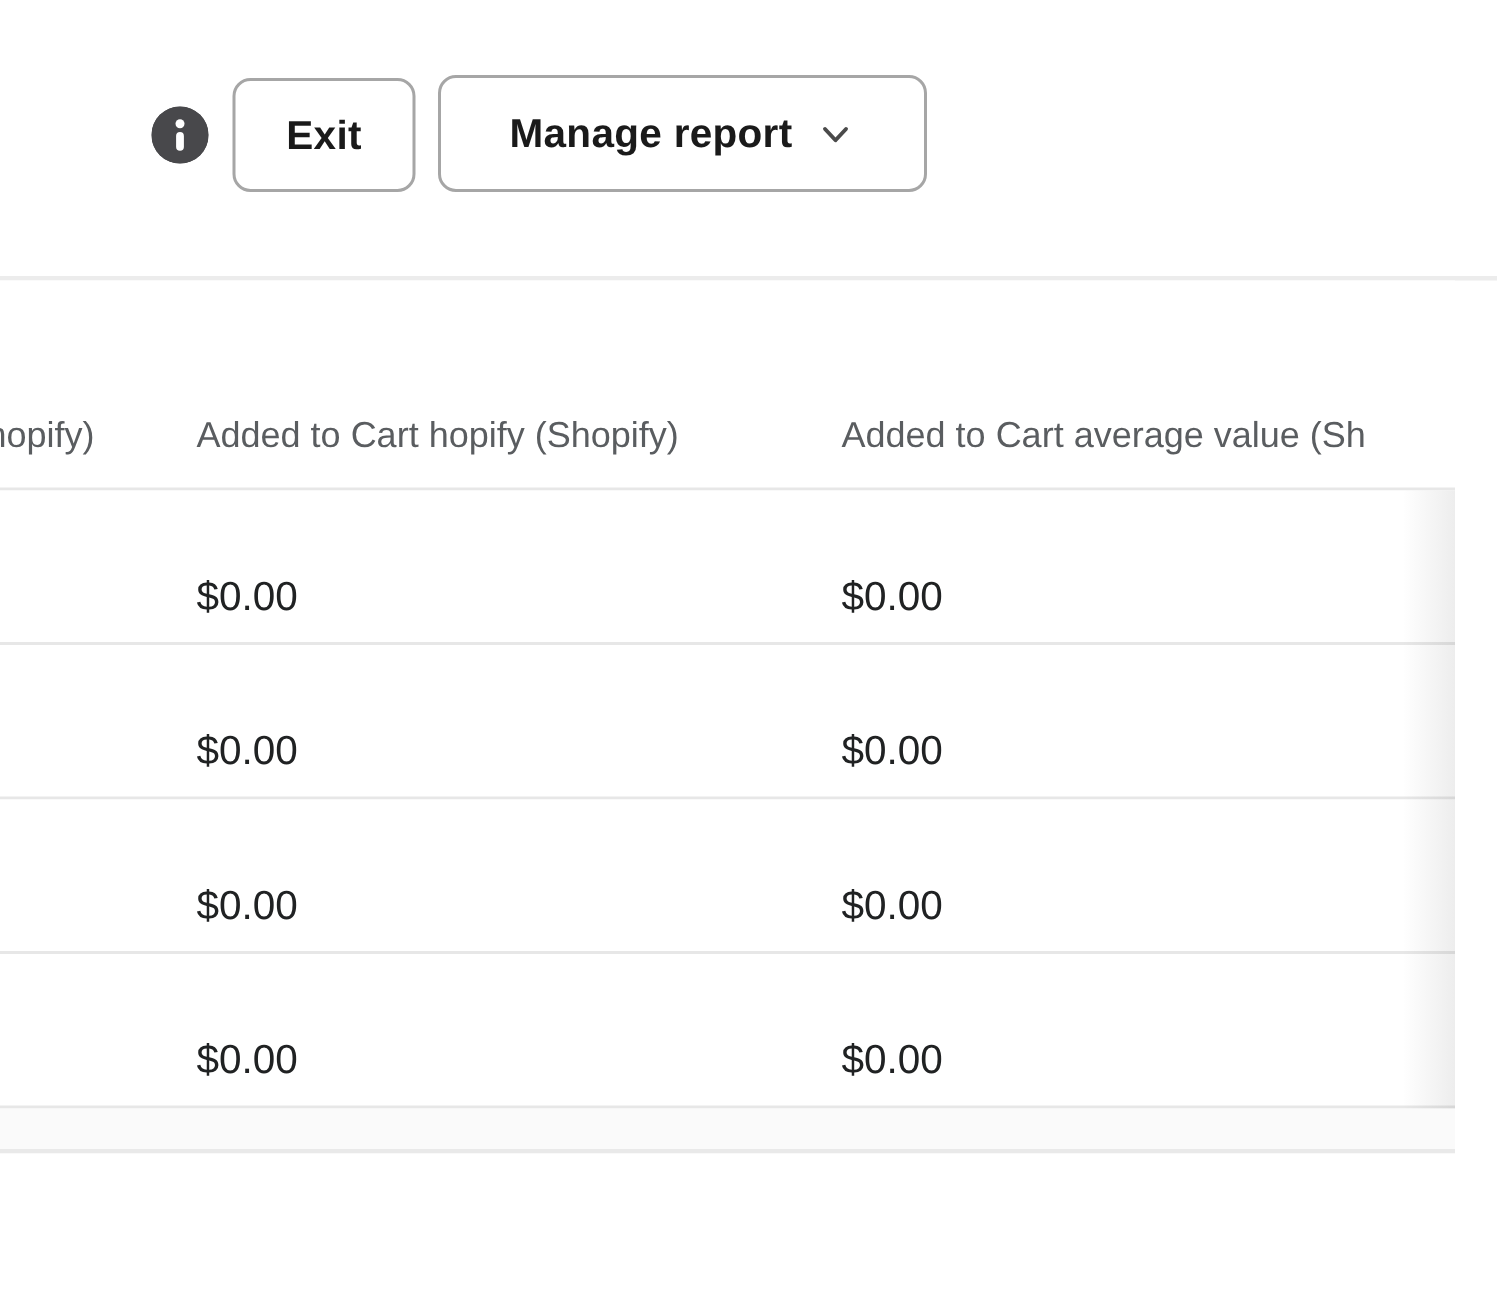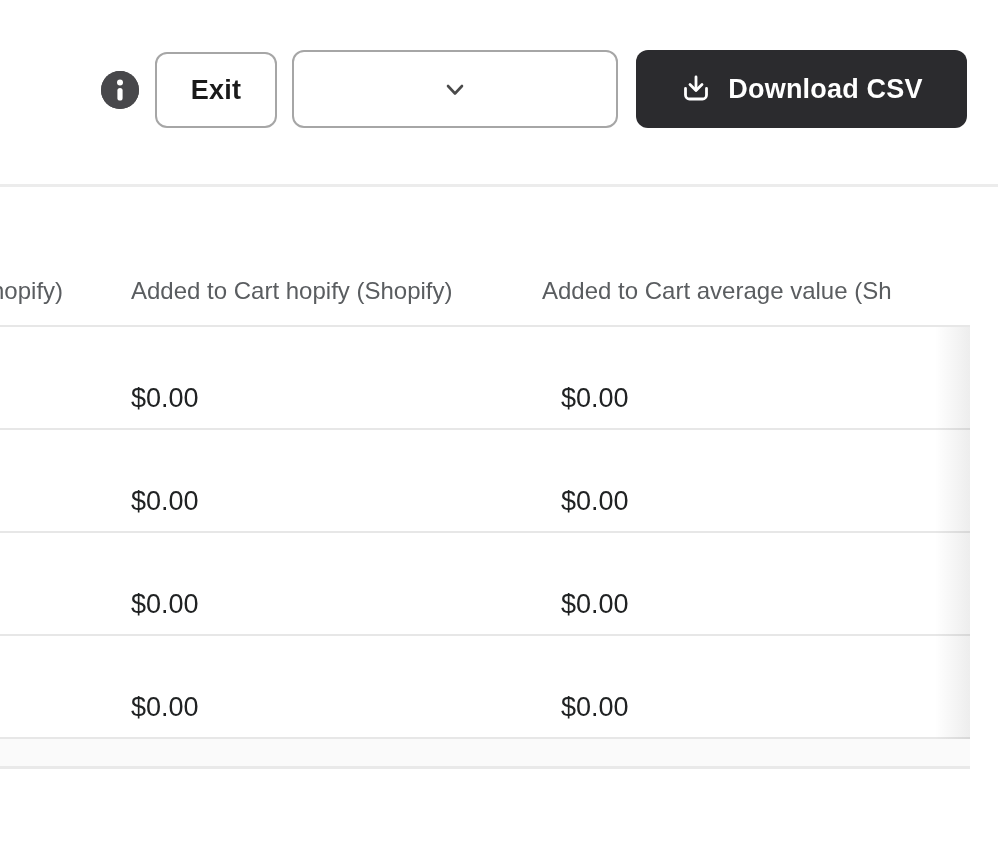--- a/index.html
+++ b/index.html
@@ -63,21 +63,21 @@
     border-bottom:2px solid #e7e7e7;
   }
   .th {
     position:absolute; top:89px;
     font-size:24px; line-height:30px;
     font-weight:500; color:#5a5d60;
     white-space:nowrap;
   }
   .th-1 { left:-9px; }
   .th-2 { left:131px; }
-  .th-3 { left:542px; }
+  .th-3 { left:561px; }
 
   .tr {
     position:relative; height:103px;
     border-bottom:2px solid #e7e7e7;
     background:#fff;
   }
   .td {
     position:absolute; top:50%; transform:translateY(-50%);
     font-size:27px; color:#202223;
     white-space:nowrap;
@@ -112,33 +112,26 @@
         <circle cx="19" cy="11.5" r="3" fill="#ffffff"></circle>
         <rect x="16.4" y="17" width="5.2" height="12.5" rx="2.6" fill="#ffffff"></rect>
       </svg>
     </span>
 
     <button class="btn btn-exit">
       <span>Exit</span>
     </button>
 
     <button class="btn btn-manage">
+      <span>Manage report</span>
       <svg width="26" height="26" viewBox="0 0 26 26">
         <polyline points="6,10 13,17.5 20,10" fill="none" stroke="#4a4a4a" stroke-width="2.6" stroke-linecap="round" stroke-linejoin="round"></polyline>
       </svg>
     </button>
 
-    <button class="btn btn-download">
-      <svg width="32" height="32" viewBox="0 0 32 32">
-        <line x1="16" y1="4" x2="16" y2="17" stroke="#ffffff" stroke-width="2.8" stroke-linecap="round"></line>
-        <polyline points="10,11.5 16,17.5 22,11.5" fill="none" stroke="#ffffff" stroke-width="2.8" stroke-linecap="round" stroke-linejoin="round"></polyline>
-        <path d="M5.5 15.5 v6.5 a4 4 0 0 0 4 4 h13 a4 4 0 0 0 4 -4 v-6.5" fill="none" stroke="#ffffff" stroke-width="2.8" stroke-linecap="round" stroke-linejoin="round"></path>
-      </svg>
-      <span>Download CSV</span>
-    </button>
 
   </header>
 
   <div class="page-divider"></div>
 
   <section class="table-viewport">
 
     <div class="thead">
       <div class="th th-1">hopify)</div>
       <div class="th th-2">Added to Cart hopify (Shopify)</div>

